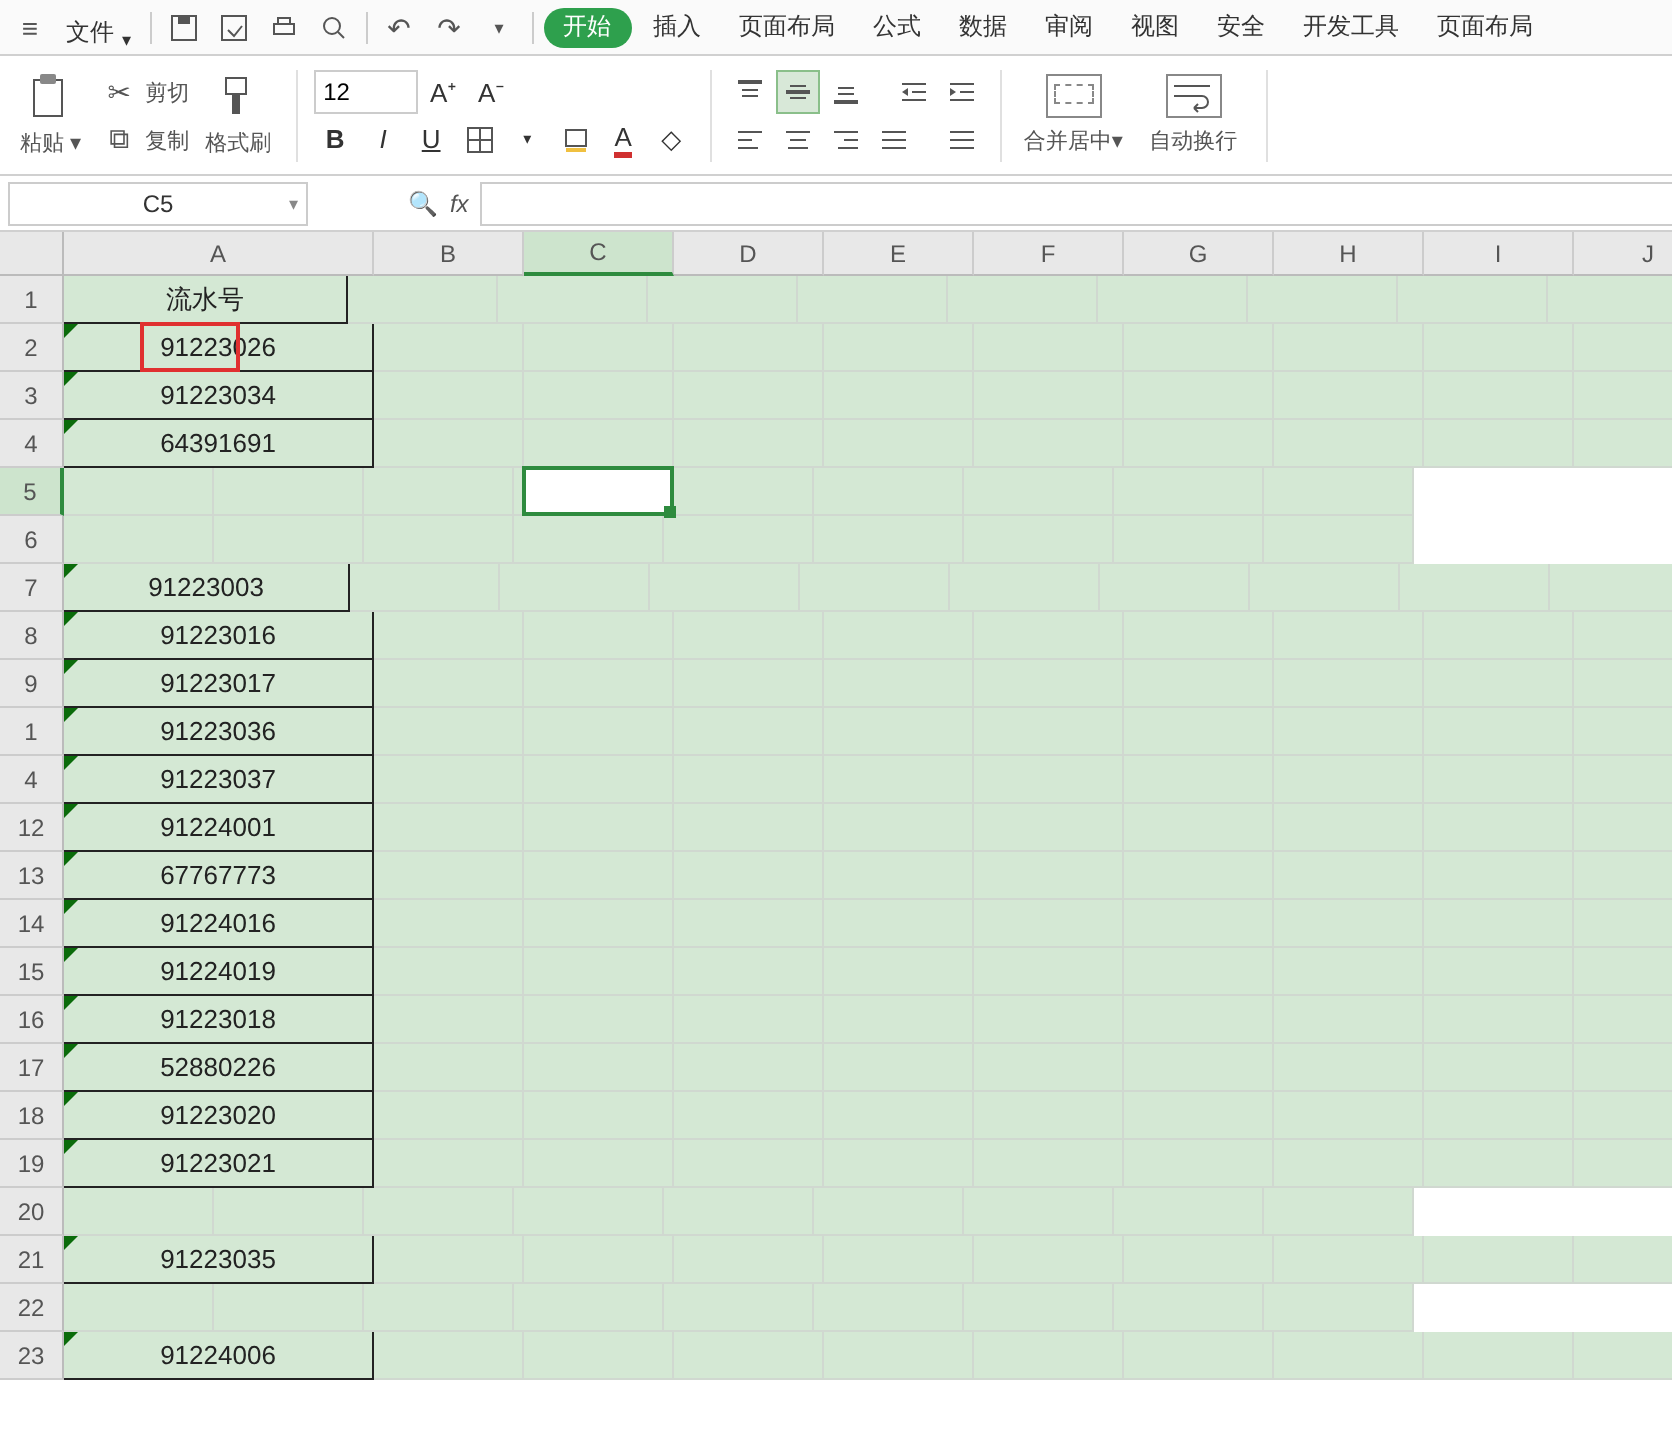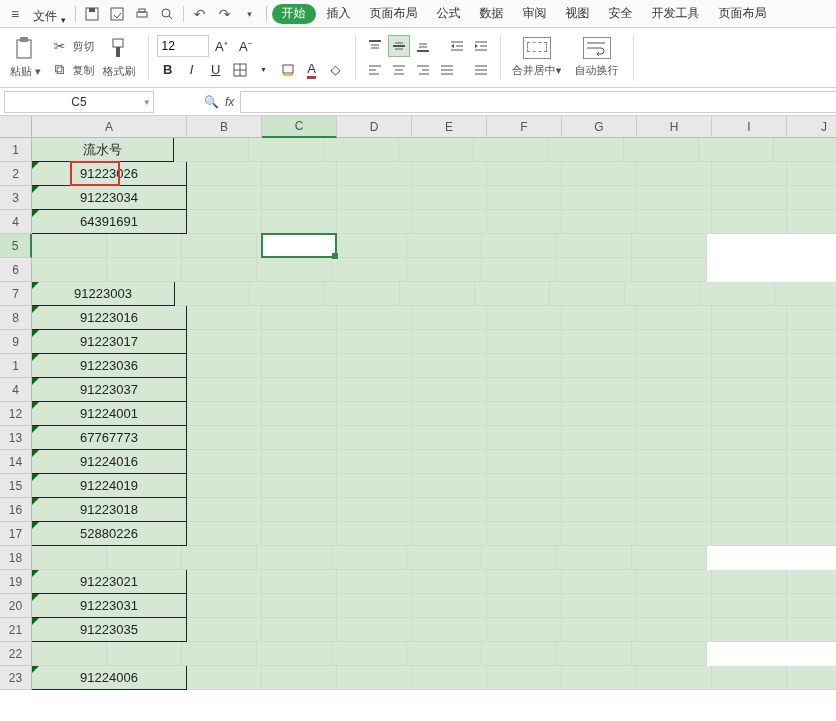--- a/index.html
+++ b/index.html
@@ -554,20 +554,24 @@
         <div class="cell" style="width: 75px;"></div>
         <div class="cell" style="width: 75px;"></div>
         <div class="cell" style="width: 75px;"></div>
         <div class="cell" style="width: 75px;"></div>
         <div class="cell" style="width: 75px;"></div>
         <div class="cell" style="width: 75px;"></div>
         <div class="cell" style="width: 75px;"></div>
         <div class="cell" style="width: 75px;"></div>
       </div>
       <div class="row">
+        <div class="cell colA" style="width: 155px;">
+          <div class="triangle"></div>
+          <span>91223020</span>
+        </div>
         <div class="cell" style="width: 75px;"></div>
         <div class="cell" style="width: 75px;"></div>
         <div class="cell" style="width: 75px;"></div>
         <div class="cell" style="width: 75px;"></div>
         <div class="cell" style="width: 75px;"></div>
         <div class="cell" style="width: 75px;"></div>
         <div class="cell" style="width: 75px;"></div>
         <div class="cell" style="width: 75px;"></div>
         <div class="cell" style="width: 75px;"></div>
       </div>
@@ -580,24 +584,20 @@
         <div class="cell" style="width: 75px;"></div>
         <div class="cell" style="width: 75px;"></div>
         <div class="cell" style="width: 75px;"></div>
         <div class="cell" style="width: 75px;"></div>
         <div class="cell" style="width: 75px;"></div>
         <div class="cell" style="width: 75px;"></div>
         <div class="cell" style="width: 75px;"></div>
         <div class="cell" style="width: 75px;"></div>
       </div>
       <div class="row">
-        <div class="cell colA" style="width: 155px;">
-          <div class="triangle"></div>
-          <span>91223031</span>
-        </div>
         <div class="cell" style="width: 75px;"></div>
         <div class="cell" style="width: 75px;"></div>
         <div class="cell" style="width: 75px;"></div>
         <div class="cell" style="width: 75px;"></div>
         <div class="cell" style="width: 75px;"></div>
         <div class="cell" style="width: 75px;"></div>
         <div class="cell" style="width: 75px;"></div>
         <div class="cell" style="width: 75px;"></div>
         <div class="cell" style="width: 75px;"></div>
       </div>

